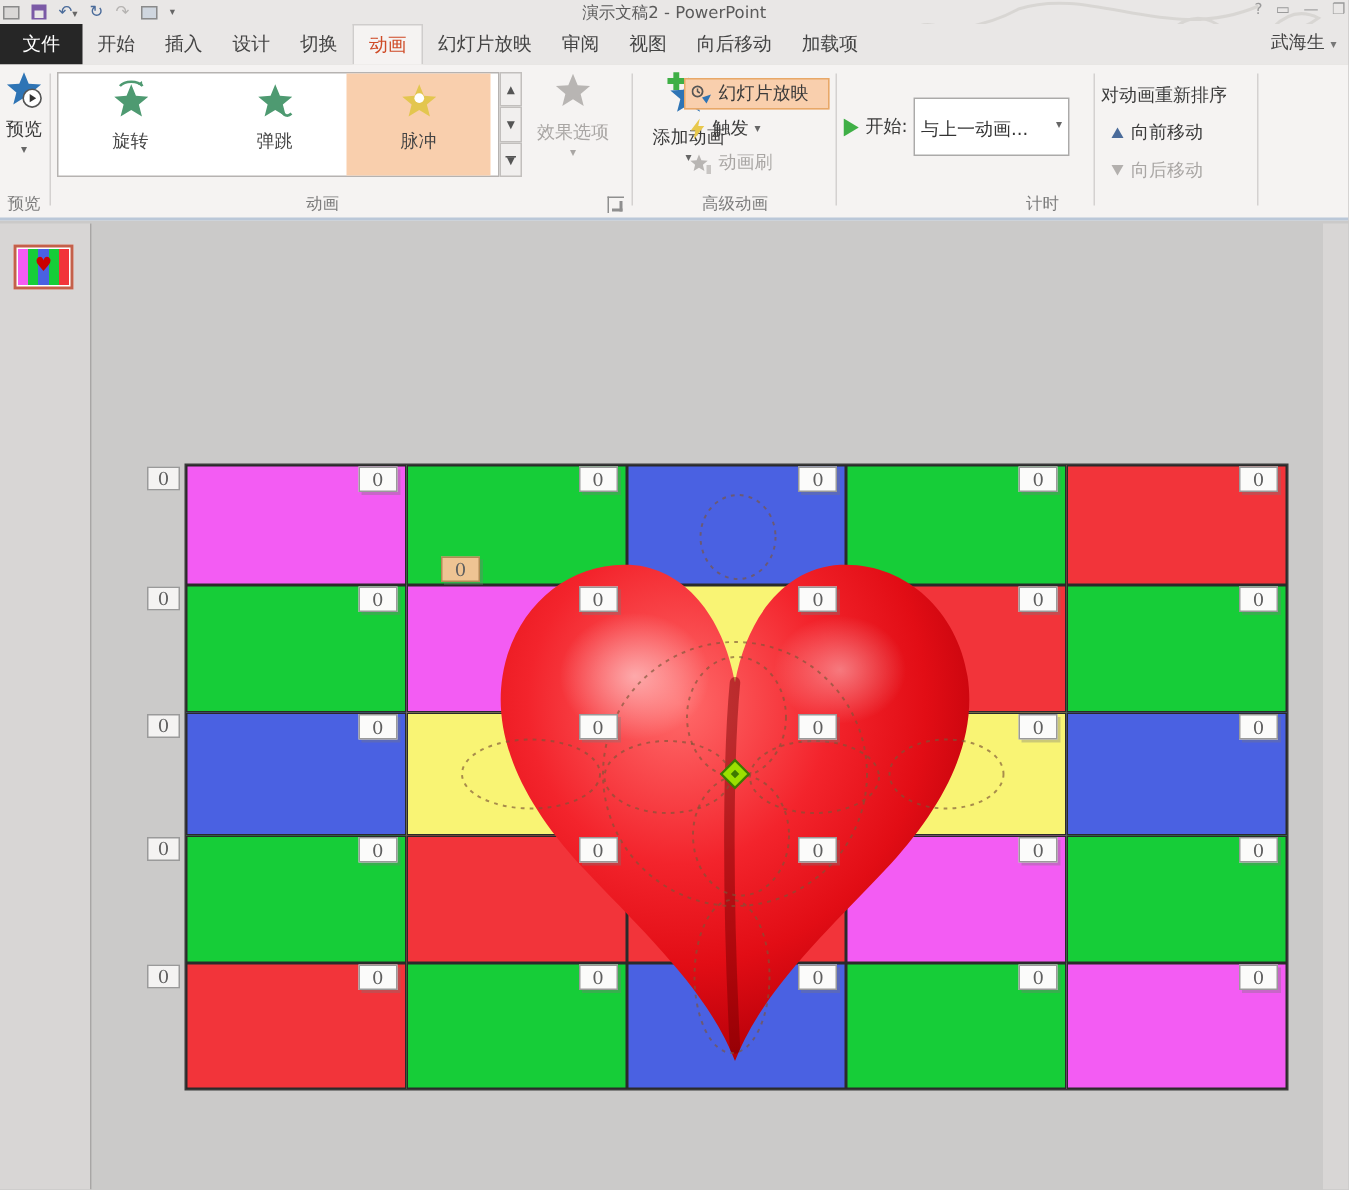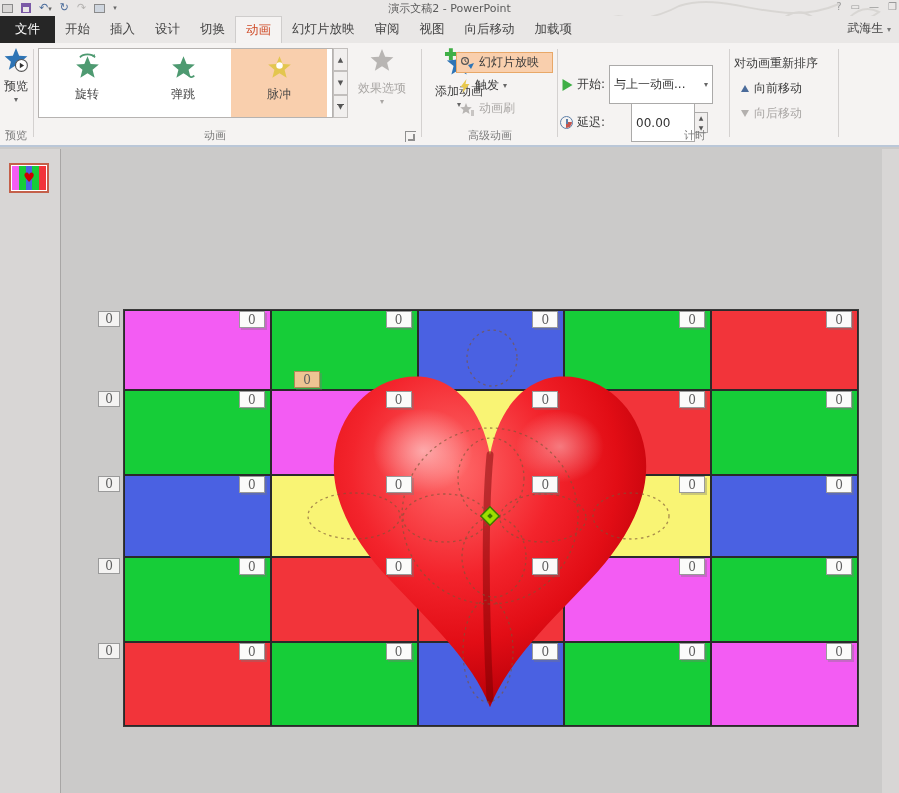--- a/index.html
+++ b/index.html
@@ -49,21 +49,21 @@
   
   .btn-addanim { position:absolute; left:424px; top:5px; width:70px; height:78px; text-align:center; }
   .btn-addanim .lbl { font-size:12px; margin-top:4px; }
   .mini-btn { position:absolute; left:456px; height:21px; display:flex; align-items:center; gap:4px; font-size:12px; padding:0 4px; }
   .mini-btn.hl { background:#f9cfad; border:1px solid #e8a868; }
   .mini-btn .dis { color:#a9a6a4; }
   .caret { font-size:8px; color:#666; }
 
   
   .t-row { position:absolute; display:flex; align-items:center; gap:4px; font-size:12px; }
-  .t-box { background:#fff; border:1px solid #abaaa9; height:39px; display:flex; align-items:center; padding:0 4px; font-size:12px; color:#333; }
+  .t-box { background:#fff; border:1px solid #abaaa9; height:39px; display:flex; padding:12px 4px; font-size:12px; color:#333; }
   .spin { display:flex; flex-direction:column; width:13px; height:21px; border:1px solid #abaaa9; border-left:none; }
   .spin div { flex:1; background:#f1efee; font-size:6px; color:#555; text-align:center; line-height:9px; }
   .clock { width:13px; height:13px; border:1.5px solid #5d7fa8; border-radius:50%; position:relative; display:inline-block; }
   .clock:after { content:""; position:absolute; left:5px; top:2px; width:1.5px; height:5px; background:#5d7fa8; }
   .clock.red:before { content:""; position:absolute; right:0; bottom:0; width:6px; height:6px; background:#c4554e; border-radius:0 0 6px 0; }
   .reorder-title { position:absolute; font-size:12px; color:#3b3b3b; }
   .reorder-item { position:absolute; font-size:12px; display:flex; align-items:center; gap:5px; }
   .tri-up { width:0; height:0; border-left:4px solid transparent; border-right:4px solid transparent; border-bottom:7px solid #4a6b9a; }
   .tri-down { width:0; height:0; border-left:4px solid transparent; border-right:4px solid transparent; border-top:7px solid #b3b0ae; }
 
@@ -221,31 +221,20 @@
 
   <div class="t-row" style="left:562px;top:22px">
     <svg width="11" height="12" viewBox="0 0 10 12">
         <path d="M0 0l10 6-10 6z" fill="#3faf46"></path>
       </svg>
     <span>开始:</span>
     <div class="t-box" style="width:104px;justify-content:space-between">
       <span>与上一动画...</span>
       <span class="caret">▾</span>
     </div>
-  </div>
-  <div class="t-row" style="left:560px;top:60px">
-    <span class="clock red"></span>
-    <span>延迟:</span>
-    <div class="t-box" style="width:64px;margin-left:22px">
-      <span>00.00</span>
-    </div>
-    <div class="spin" style="margin-left:-4px">
-        <div>▲</div>
-        <div>▼</div>
-      </div>
   </div>
   <div class="grouplabel" style="left:640px;width:110px">计时</div>
   <div class="vsep" style="left:729px"></div>
 
   <div class="reorder-title" style="left:734px;top:12px">对动画重新排序</div>
   <div class="reorder-item" style="left:741px;top:37px">
     <span class="tri-up"></span>
     <span>向前移动</span>
   </div>
   <div class="reorder-item" style="left:741px;top:62px;color:#a9a6a4">

